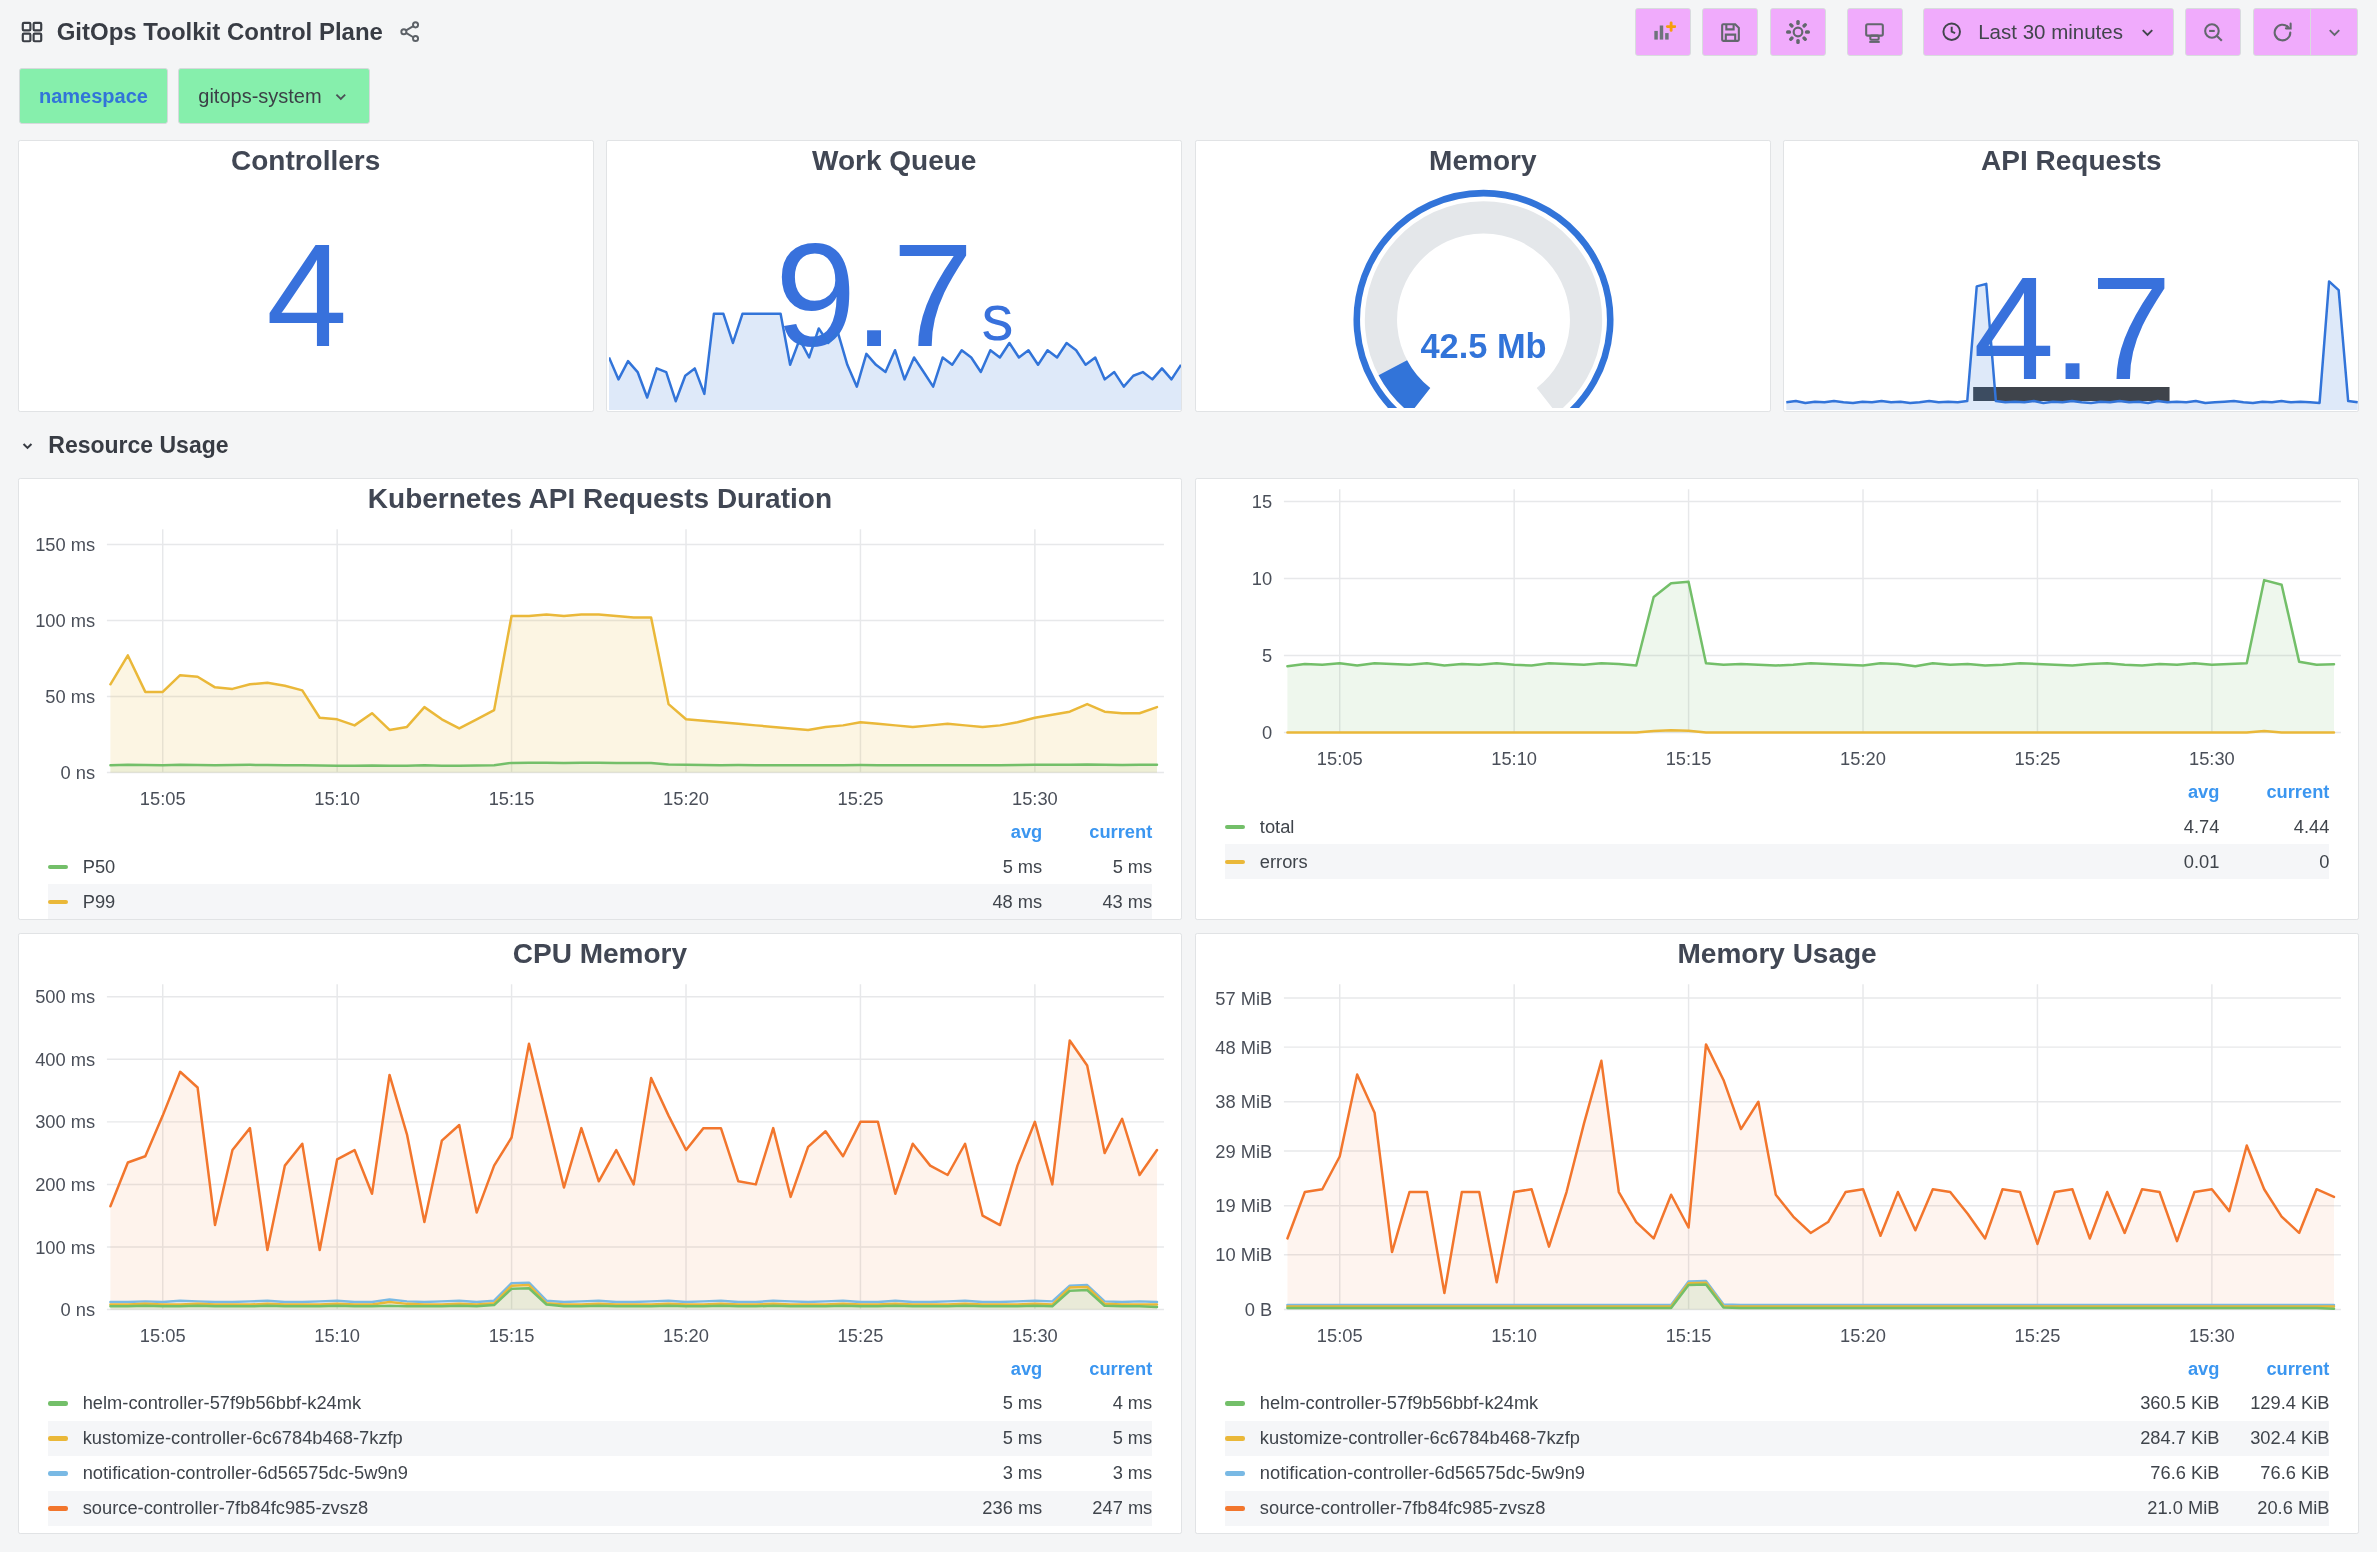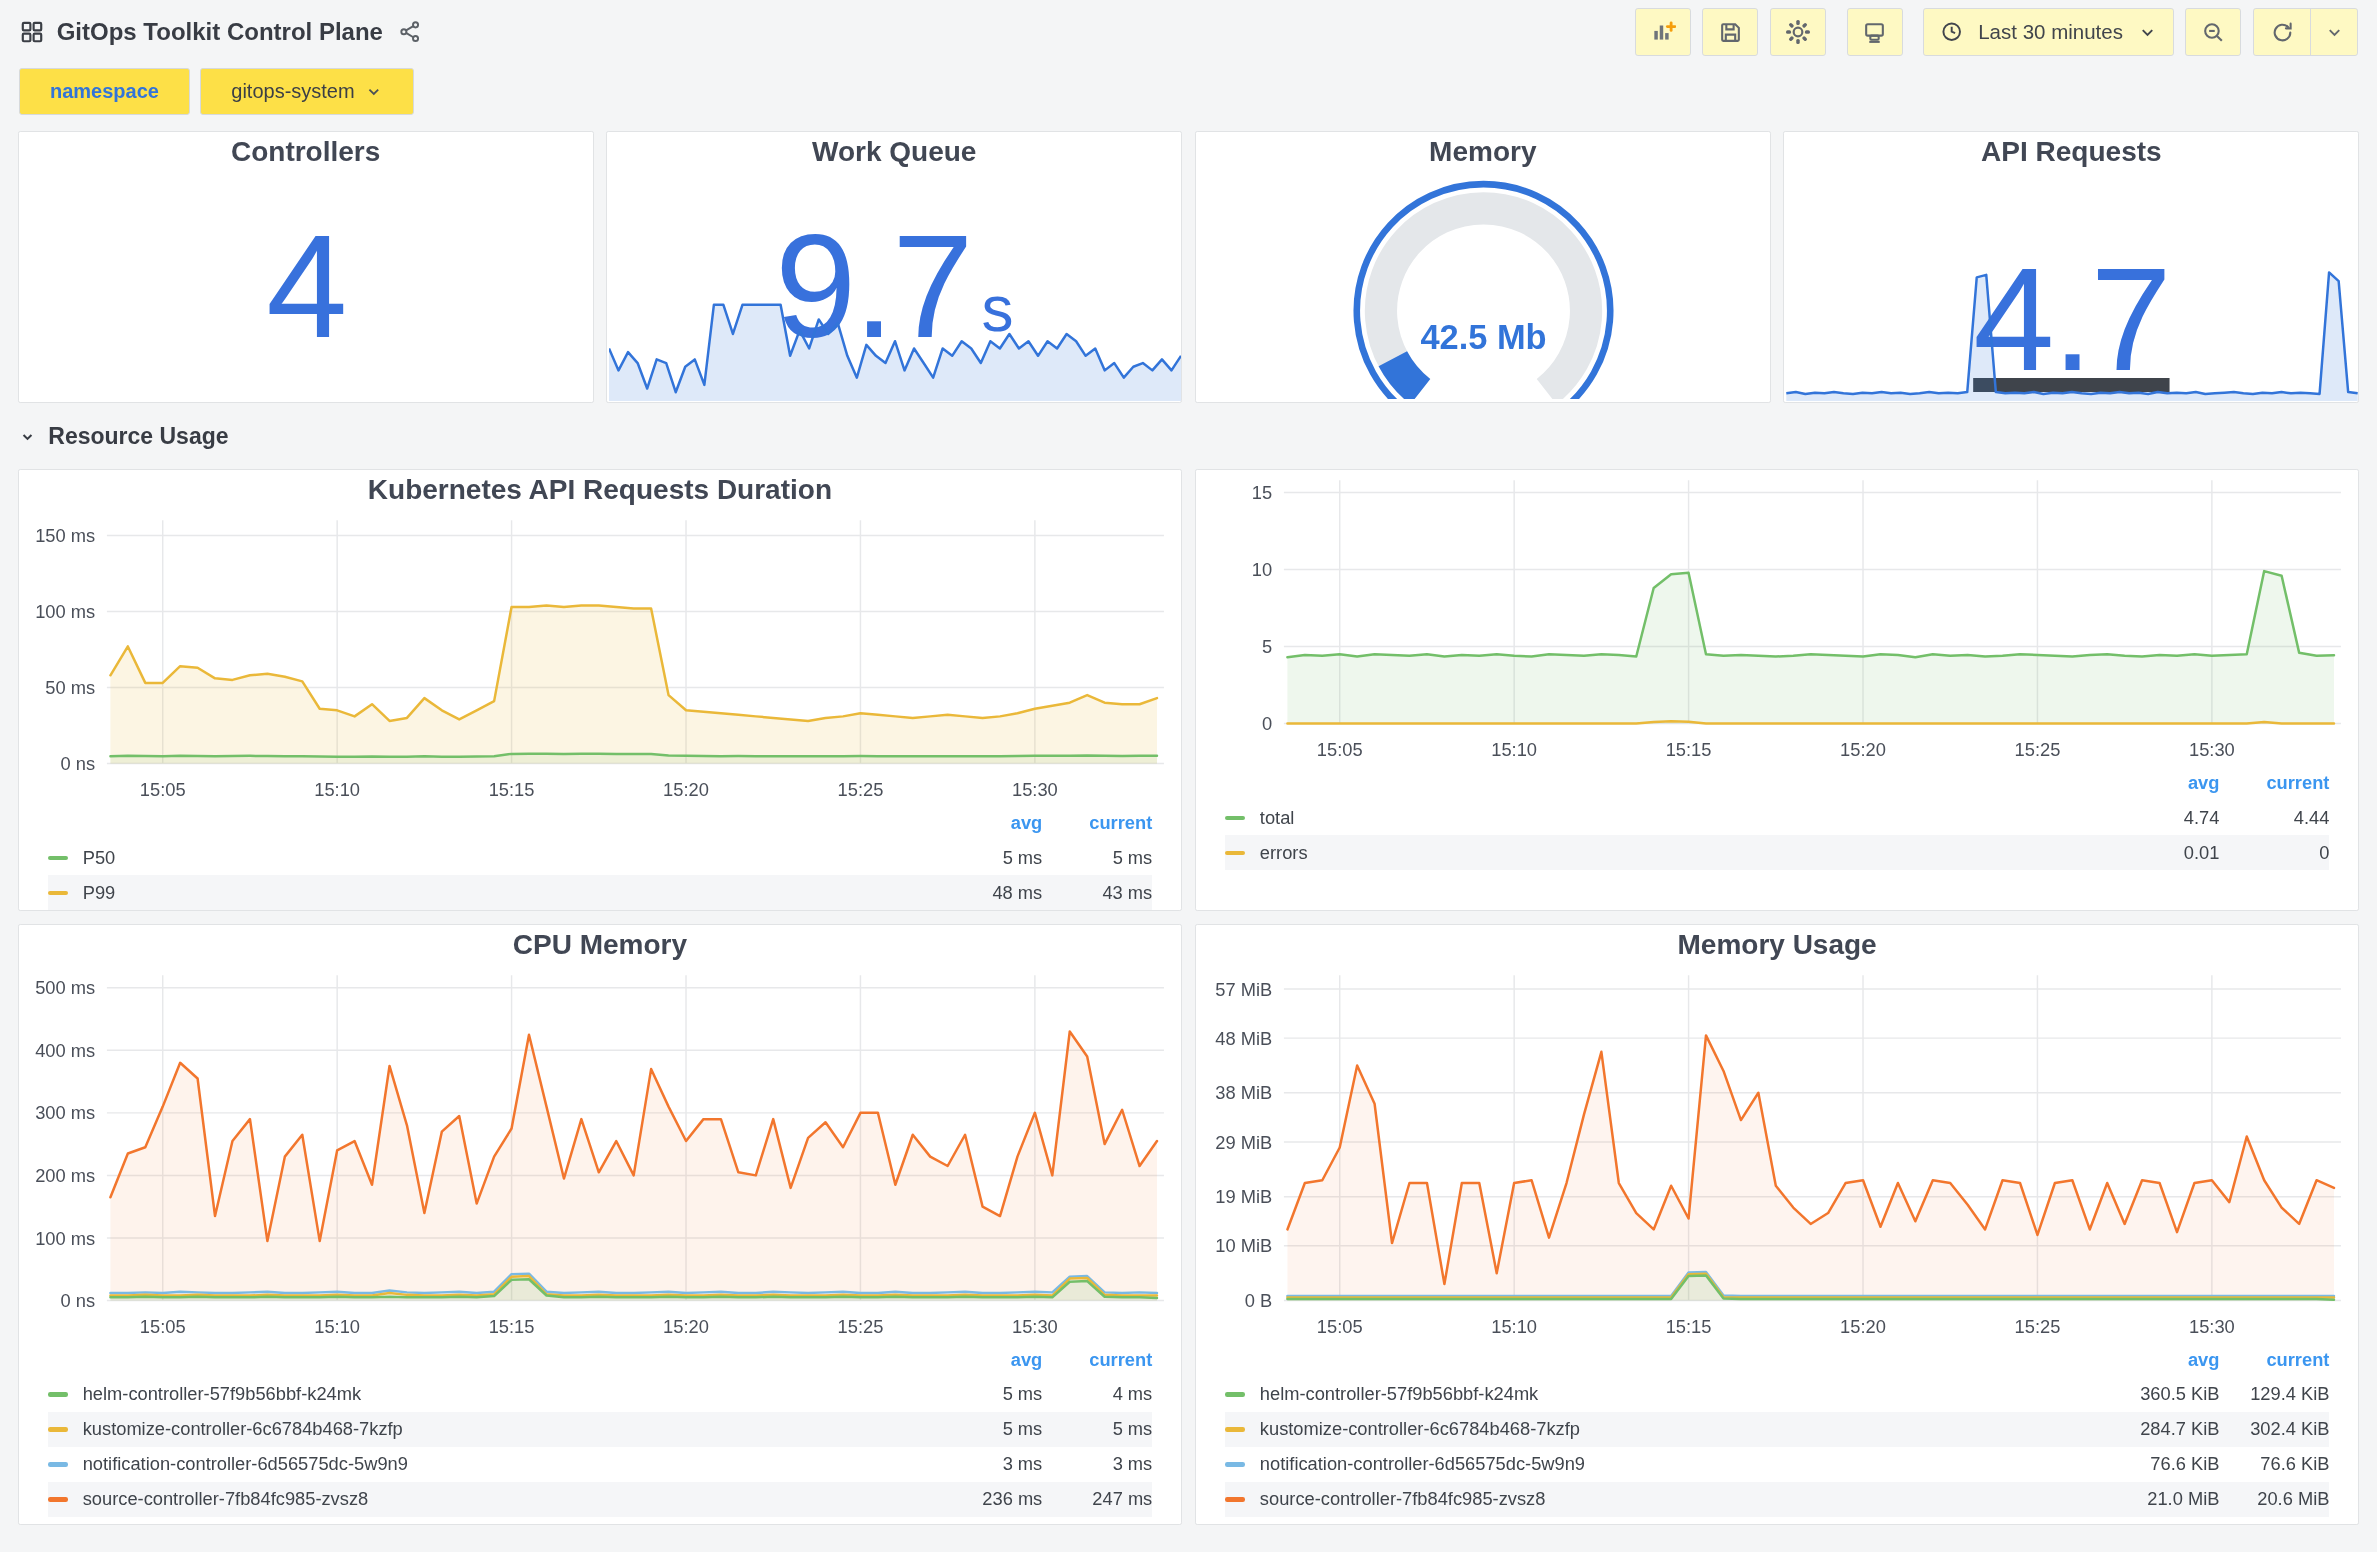--- a/index.html
+++ b/index.html
@@ -6,31 +6,31 @@
   html,body { width:2377px; height:1553px; background:#F4F5F6; font-family:"Liberation Sans",sans-serif; color:#3F444B; overflow:hidden; }
   svg { display:block; }
   svg text { font-family:"Liberation Sans",sans-serif; }
 
   
   .topbar { height:64px; display:flex; align-items:center; padding:8px 19px; }
   .apps-icon { color:#3A3E45; }
   .dash-title { font-size:24px; font-weight:700; color:#383C44; margin:0 14.6px 0 11.7px; }
   .share-icon { color:#5C6167; }
   .toolbar { margin-left:auto; display:flex; align-items:center; }
-  .tb-btn { height:48px; min-width:56px; border:0.7px solid #D8DBDE; border-radius:2.9px; background:#fef9c3; display:flex; align-items:center; justify-content:center; color:#62676D; cursor:pointer; }
+  .tb-btn { height:48px; min-width:56px; border:0.7px solid #D8DBDE; border-radius:2.9px; background:#f0abfc; display:flex; align-items:center; justify-content:center; color:#62676D; cursor:pointer; }
   .gap16 { margin-left:11.7px; } .gap28 { margin-left:20.5px; }
   .timepicker { padding:0 16px; font-size:20.5px; color:#41454C; gap:10.3px; }
   .tp-label { margin:0 4.4px; }
   .refresh-group { display:flex; align-items:stretch; padding:0; overflow:hidden; }
   .rg-cell { display:flex; align-items:center; justify-content:center; width:56px; height:47px; }
   .rg-cell + .rg-cell { border-left:0.7px solid #D8DBDE; width:47px; }
 
   
   .var-row { padding:4.4px 19px 16px; display:flex; align-items:center; gap:10.3px; }
-  .var-box { height:47px; border:0.7px solid #D6D9DC; border-radius:2.9px; background:#fde047; display:flex; align-items:center; padding:0 30px; font-size:20px; }
+  .var-box { height:56px; border:0.7px solid #D6D9DC; border-radius:2.9px; background:#86efac; display:flex; align-items:center; padding:0 19px; font-size:20px; }
   .var-label { color:#3274D9; font-weight:700; }
   .var-value { color:#3B3F46; gap:10.3px; cursor:pointer; }
   .caret { color:#4B5056; }
 
   
   .content { padding:0 17.6px; }
   .row { display:grid; gap:12.5px; }
   .row1 { grid-template-columns:repeat(4,1fr); height:272px; }
   .row2 { grid-template-columns:1fr 1fr; height:442px; }
   .row3 { grid-template-columns:1fr 1fr; height:601px; margin-top:12.5px; }

